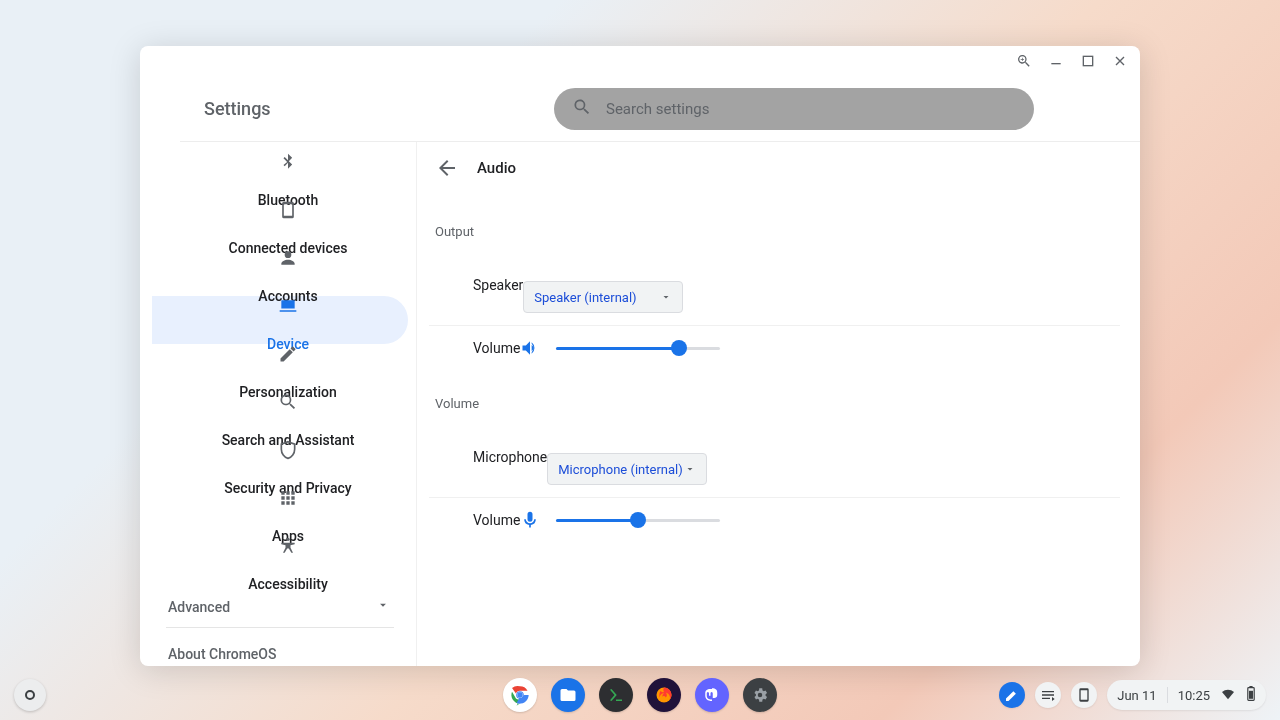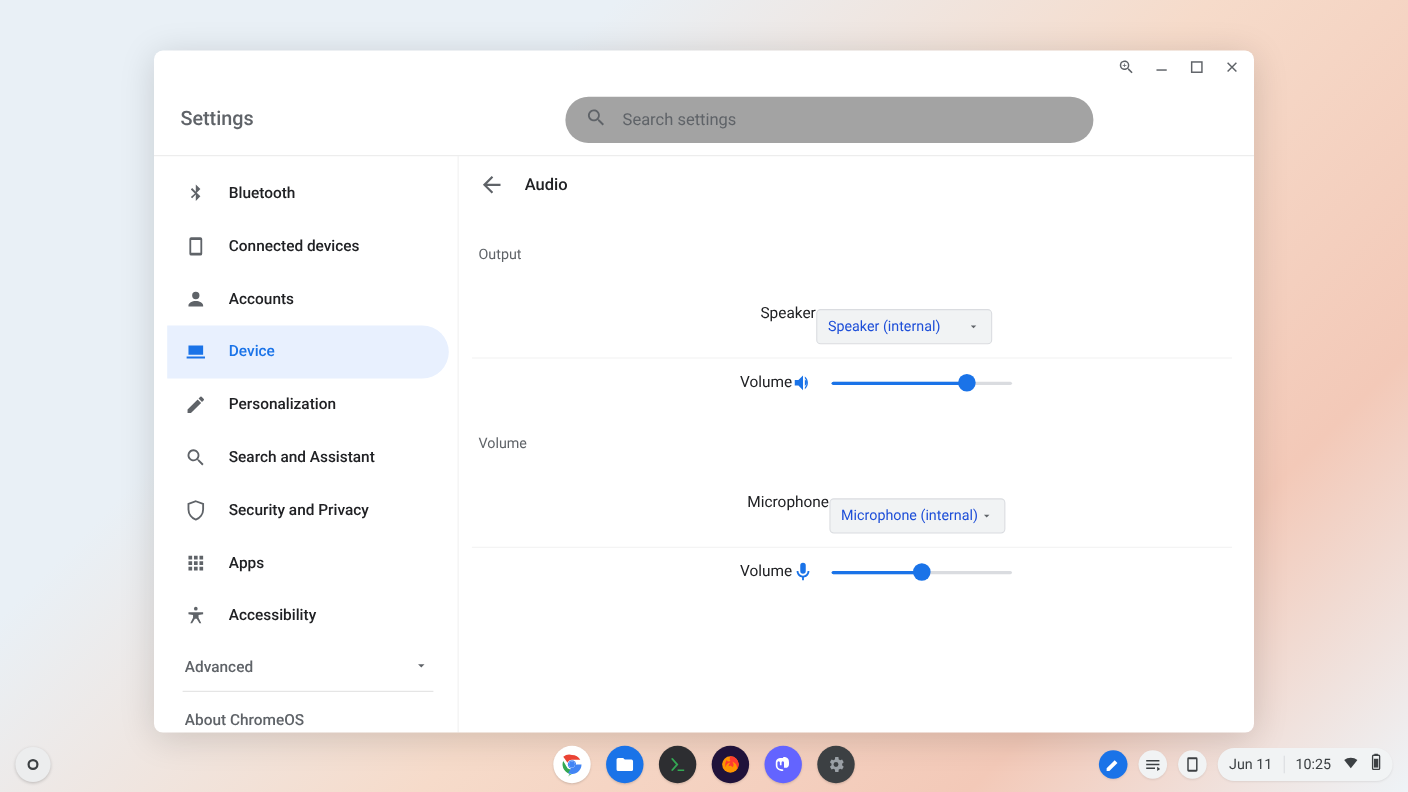--- a/index.html
+++ b/index.html
@@ -42,20 +42,21 @@
   .titlebar svg, .titlebar .win-btn { width: 16px; height: 16px; cursor: pointer; display:block; }
   .win-btn { color:#5f6368; }
 
   
   .header {
     height: 66px;
     display: flex;
     align-items: center;
     padding: 0 24px;
     border-bottom: 1px solid rgba(0,0,0,.07);
+    margin-left: 40px;
   }
   .header-title {
     font-size: 18px;
     color: #5f6368;
     font-weight: 500;
     width: 260px;
   }
   .search {
     flex: 0 0 480px;
     height: 42px;
@@ -89,20 +90,21 @@
   }
   .nav-item {
     display: flex; align-items: center;
     height: 48px;
     border-radius: 0 24px 24px 0;
     padding-left: 16px;
     gap: 20px;
     color: #202124;
     font-size: 14px;
     cursor: pointer;
+    flex-direction: column;
   }
   .nav-item.active {
     background: #e8f0fe;
     color: #1a73e8;
   }
   .nav-item.active .nav-icon { color:#1a73e8; }
   .nav-icon { width:20px; height:20px; color:#5f6368; display:flex; align-items:center; justify-content:center; }
   .nav-icon svg { width:20px; height:20px; fill: currentColor; }
   .nav-label { font-weight: 500; }
 
@@ -125,21 +127,21 @@
     display:flex; align-items:center; gap:18px;
     padding: 6px 0 18px 6px;
   }
   .back-btn { width:24px; height:24px; cursor:pointer; color:#5f6368; }
   .page-title { font-size:15px; font-weight:500; color:#202124; }
 
   .section-title {
     font-size:13px; color:#5f6368; margin:26px 0 6px 6px;
   }
   .row {
-    display:flex; align-items:center; justify-content:center;
+    display:flex; align-items:center; justify-content:flex-start;
     padding: 12px 0 12px 44px;
     border-bottom: 1px solid rgba(0,0,0,.06);
   }
   .row:last-of-type { border-bottom:none; }
   .row-label { font-size:14px; color:#202124; }
 
   
   .dropdown {
     width: 160px; height: 32px;
     background:#f1f3f4;

